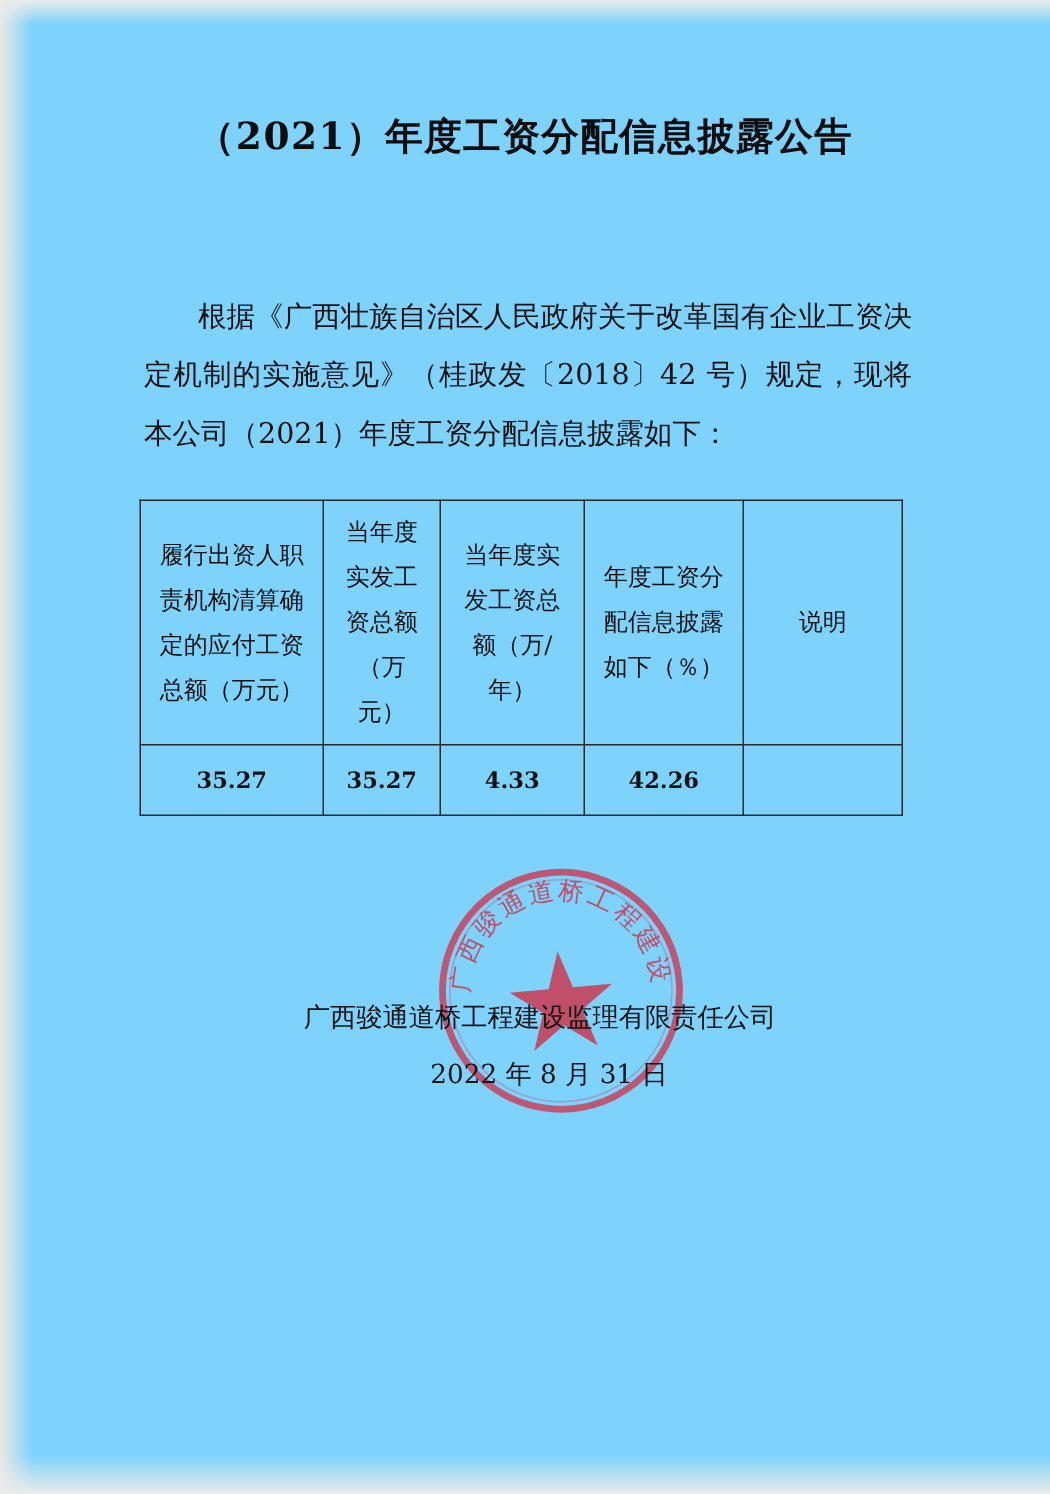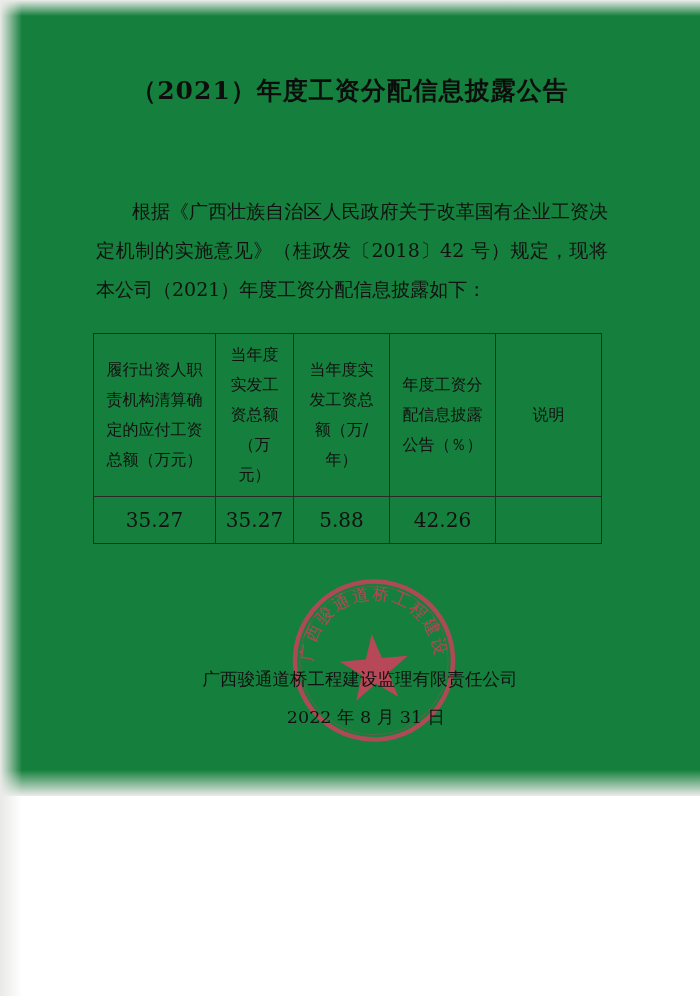--- a/index.html
+++ b/index.html
@@ -12,22 +12,22 @@
     background: #ffffff;
     font-family: "DejaVu Serif", "Liberation Serif", serif;
     color: #111111;
     overflow: hidden;
     position: relative;
   }
   .page {
     position: absolute;
     left: 0; top: 0;
     width: 700px;
-    height: 796px;
-    background: #15803d;
+    height: 996px;
+    background: #7dd3fc;
   }
   
   .scan-edge-left {
     position: absolute;
     left: 0; top: 0;
     width: 22px; height: 996px;
     background: linear-gradient(to right, #e9e9e6, rgba(255,255,255,0));
     pointer-events: none;
   }
   .scan-edge-top {
@@ -89,21 +89,22 @@
     vertical-align: middle;
     padding: 4px 4px;
     color: #111;
   }
   .data-table .head-cell {
     height: 150px;
     padding: 6px 10px;
   }
   .data-table .val-cell {
     height: 38px;
-    font-size: 20px;
+    font-size: 15px;
+    font-weight: bold;
   }
   .col1 { width: 122px; }
   .col2 { width: 78px; }
   .col3 { width: 96px; }
   .col4 { width: 106px; }
   .col5 { width: 106px; }
 
   .signature {
     position: absolute;
     top: 660px;
@@ -149,27 +150,27 @@
         <col class="col2">
         <col class="col3">
         <col class="col4">
         <col class="col5">
     </colgroup>
     <tbody>
       <tr>
         <td class="head-cell">履行出资人职责机构清算确定的应付工资总额（万元）</td>
         <td class="head-cell">当年度实发工资总额（万元）</td>
         <td class="head-cell">当年度实发工资总额（万/年）</td>
-        <td class="head-cell">年度工资分配信息披露公告（％）</td>
+        <td class="head-cell">年度工资分配信息披露如下（％）</td>
         <td class="head-cell">说明</td>
       </tr>
       <tr>
         <td class="val-cell">35.27</td>
         <td class="val-cell">35.27</td>
-        <td class="val-cell">5.88</td>
+        <td class="val-cell">4.33</td>
         <td class="val-cell">42.26</td>
         <td class="val-cell"></td>
       </tr>
     </tbody>
   </table>
 
   <div class="seal">
     <svg width="167" height="167" viewBox="0 0 167 167" aria-hidden="true">
       <circle cx="83.5" cy="83.5" r="79" fill="none" stroke="#c8415a" stroke-width="4.5" opacity="0.85"></circle>
       <circle cx="83.5" cy="83.5" r="74" fill="none" stroke="#c8415a" stroke-width="1" opacity="0.35"></circle>

